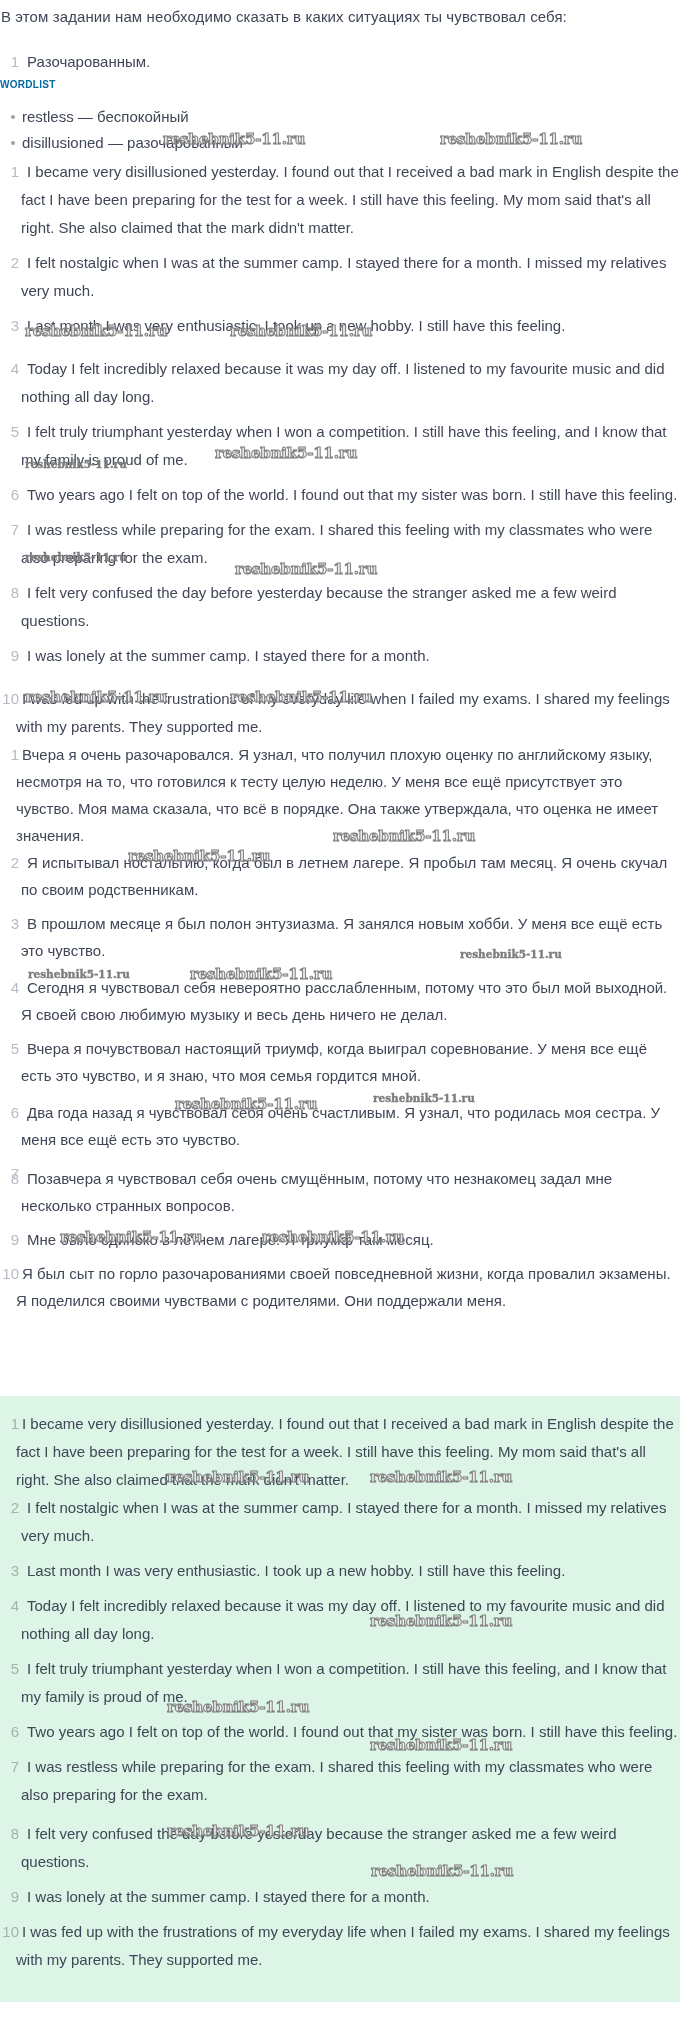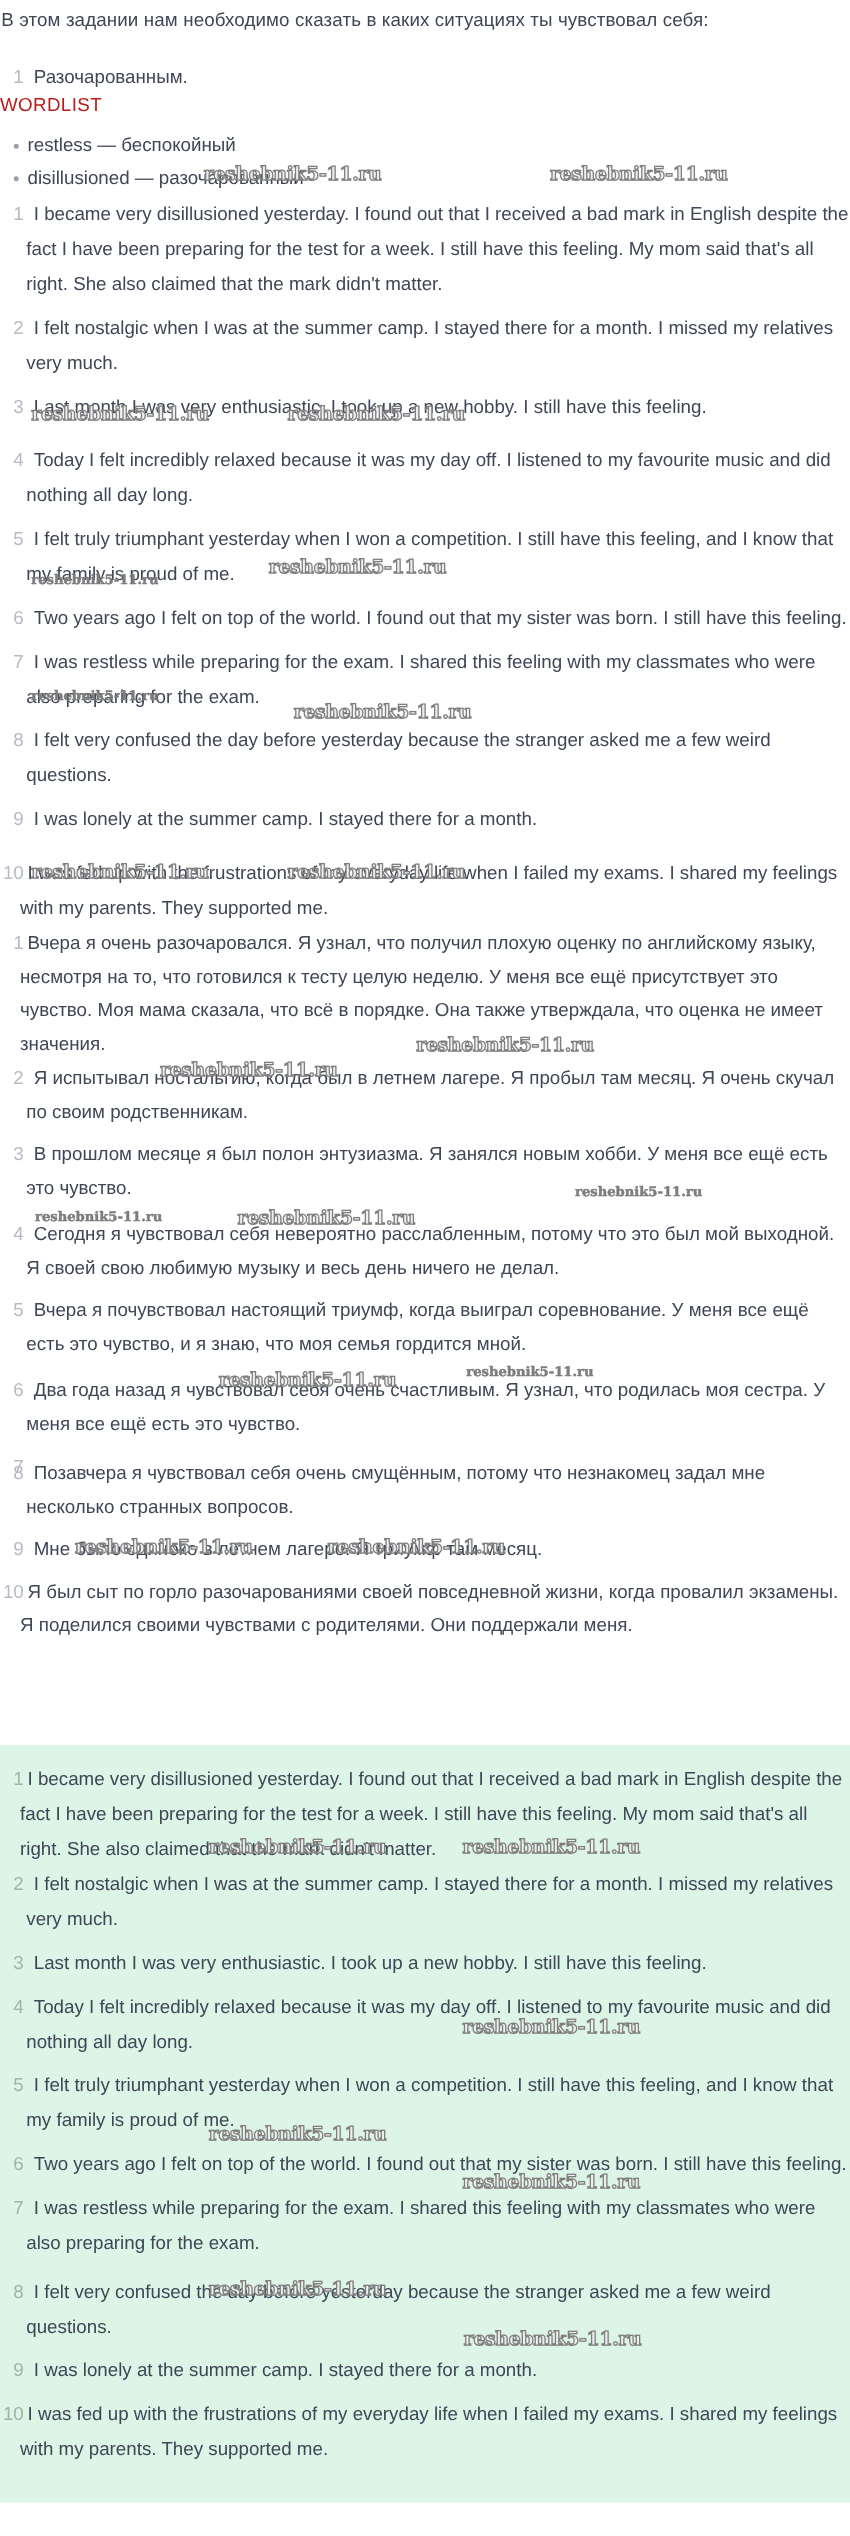--- a/index.html
+++ b/index.html
@@ -12,21 +12,21 @@
     font-size:15px;
     color:#3f4656;
     overflow:hidden;
   }
   .white-sec { position:relative; height:1396px; overflow:hidden; }
   .green-sec { position:relative; height:606px; background:#dcf5e6; padding-top:14px; overflow:hidden; }
 
   .intro { margin:6px 0 0 1px; line-height:22px; letter-spacing:0.1px; }
 
   .wordlist-title {
-    font-size:15px; font-weight:400; color:#b91c1c;
+    font-size:10px; font-weight:700; color:#0369a1;
     line-height:22px; letter-spacing:0.3px;
   }
 
   .bullets { list-style:none; margin:8px 0 2px 0; }
   .bullets li { position:relative; padding-left:22px; line-height:26px; }
   .dot {
     position:absolute; left:11px; top:11px;
     width:4px; height:4px; border-radius:50%;
     background:#9aa0ab;
   }

